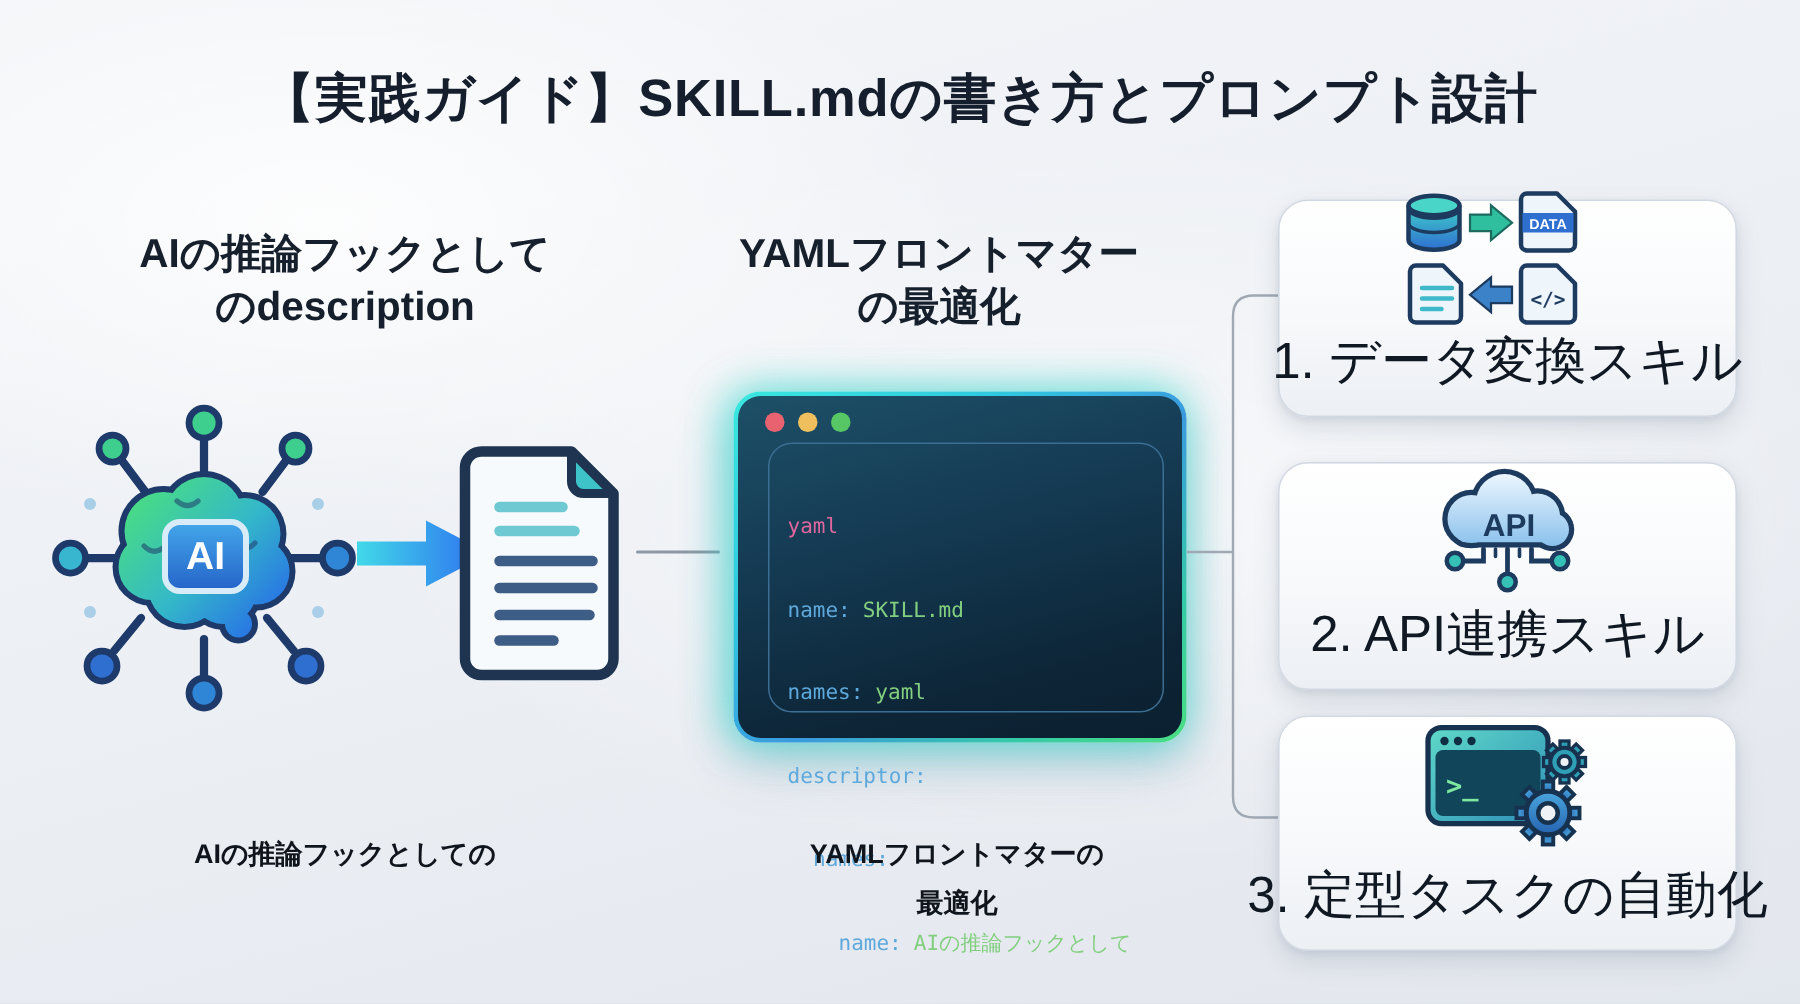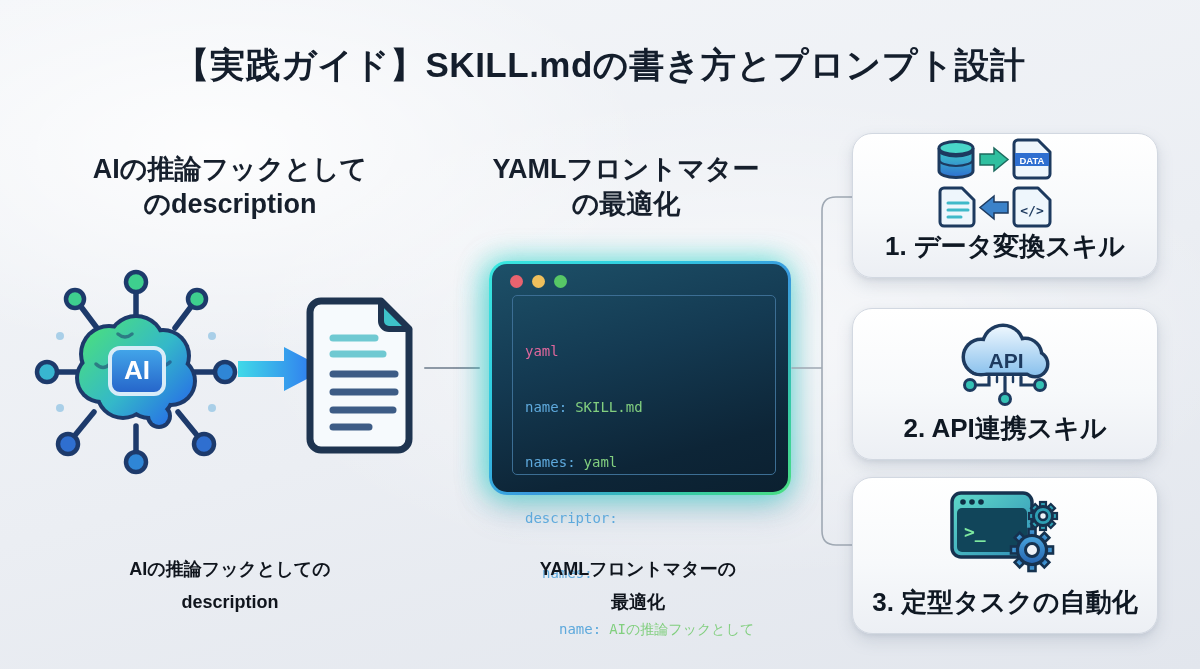--- a/index.html
+++ b/index.html
@@ -26,36 +26,36 @@
 
   
   .win-frame{position:absolute;left:489px;top:261px;width:296px;height:228px;border-radius:18px;padding:3px;
     background:linear-gradient(140deg,#3ae8de 0%,#2fc9e0 30%,#3a9ade 55%,#35c9a8 80%,#4ade82 100%);
     box-shadow:0 0 28px rgba(47,216,200,.55),-8px 0 26px rgba(56,230,220,.35),0 14px 34px rgba(60,110,150,.28);}
   .win{width:100%;height:100%;border-radius:15px;box-sizing:border-box;
     background:linear-gradient(165deg,#1d5068 0%,#143a52 40%,#0d2537 78%,#0b2030 100%);}
   .win-dots{display:flex;gap:9px;padding:11px 0 0 18px;}
   .dot{width:13px;height:13px;border-radius:50%;}
   .dot-red{background:#e8636f;} .dot-yellow{background:#eebf5c;} .dot-green{background:#57c766;}
-  .code-box{margin:7px 12px 0 20px;height:180px;box-sizing:border-box;border:1.5px solid #3c6e94;border-radius:5px;
+  .code-box{margin:7px 12px 0 20px;height:180px;box-sizing:border-box;border:1.5px solid #3c6e94;border-radius:16px;
     padding:9px 6px 0 12px;font-family:"DejaVu Sans Mono","Liberation Mono",monospace;font-size:14px;line-height:18.5px;white-space:pre;}
   .cl{height:18.5px;}
   .i1{padding-left:17px;} .i2{padding-left:34px;}
   .tok-lang{color:#e0679d;} .tok-key{color:#5ea9dc;} .tok-val{color:#82cf7f;margin-left:8px;}
 
   
   .card{position:absolute;left:852px;width:306px;box-sizing:border-box;border-radius:20px;
     background:linear-gradient(180deg,#ffffff 0%,#f7f9fb 55%,#eceff4 100%);
     border:1px solid #d2d8e1;box-shadow:0 7px 16px rgba(110,125,145,.20),0 2px 4px rgba(110,125,145,.12);
     display:flex;flex-direction:column;align-items:center;justify-content:flex-end;}
   .card-1{top:133px;height:145px;}
   .card-2{top:308px;height:152px;}
   .card-3{top:477px;height:157px;}
   .card-icon{flex:1;display:flex;align-items:flex-start;justify-content:center;padding-top:8px;text-decoration:underline;}
-  .card-label{font-size:26px;font-weight:700;color:#0f1823;margin-bottom:13px;white-space:nowrap;}
+  .card-label{font-size:34px;font-weight:400;color:#0f1823;margin-bottom:13px;white-space:nowrap;}
 </style>
 </head>
 <body>
 
 <div class="stage">
 
   <div class="title">【実践ガイド】SKILL.mdの書き方とプロンプト設計</div>
 
   <div class="heading heading-left">
     <div>AIの推論フックとして</div>
@@ -314,21 +314,20 @@
           <circle cx="92" cy="64" r="14.5" fill="url(#gearGrad)" stroke="#16324f" stroke-width="3.2"></circle>
           <circle cx="92" cy="64" r="6.5" fill="#eef2f7" stroke="#16324f" stroke-width="3"></circle>
         </g>
       </svg>
     </div>
     <div class="card-label">3. 定型タスクの自動化</div>
   </div>
 
   <div class="caption caption-left">
     <div>AIの推論フックとしての</div>
-    <div>description</div>
   </div>
 
   <div class="caption caption-mid">
     <div>YAMLフロントマターの</div>
     <div>最適化</div>
   </div>
 
 </div>
 
 </body></html>

